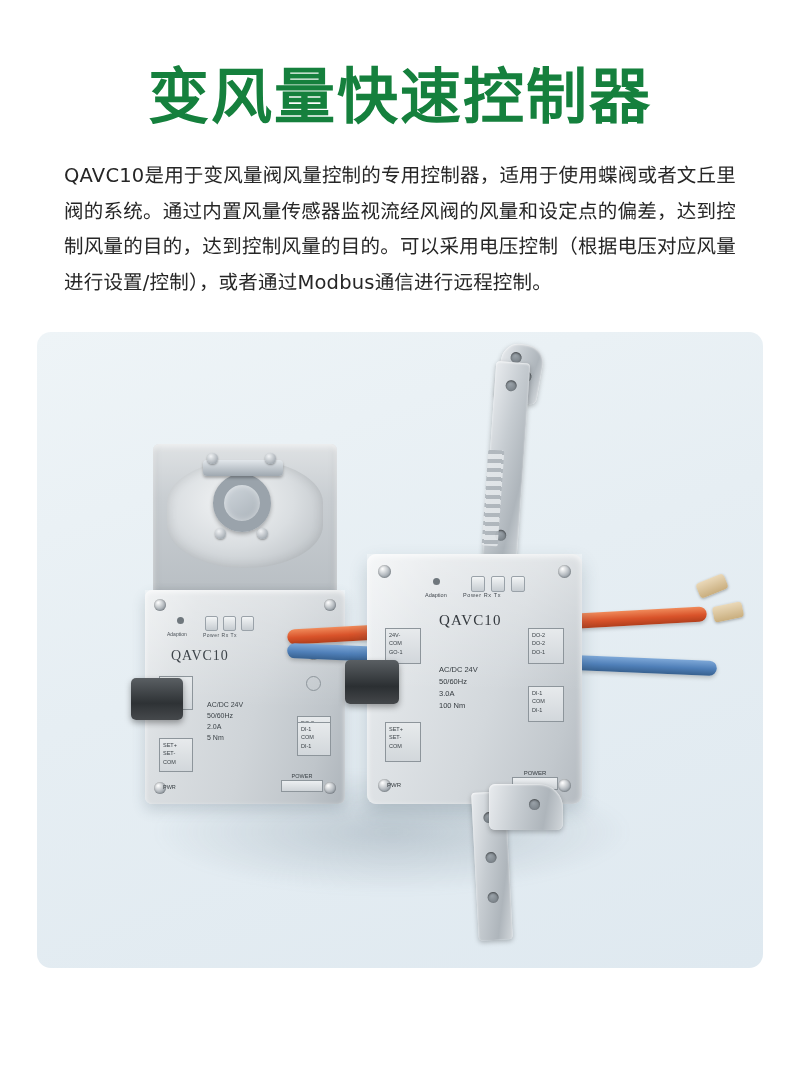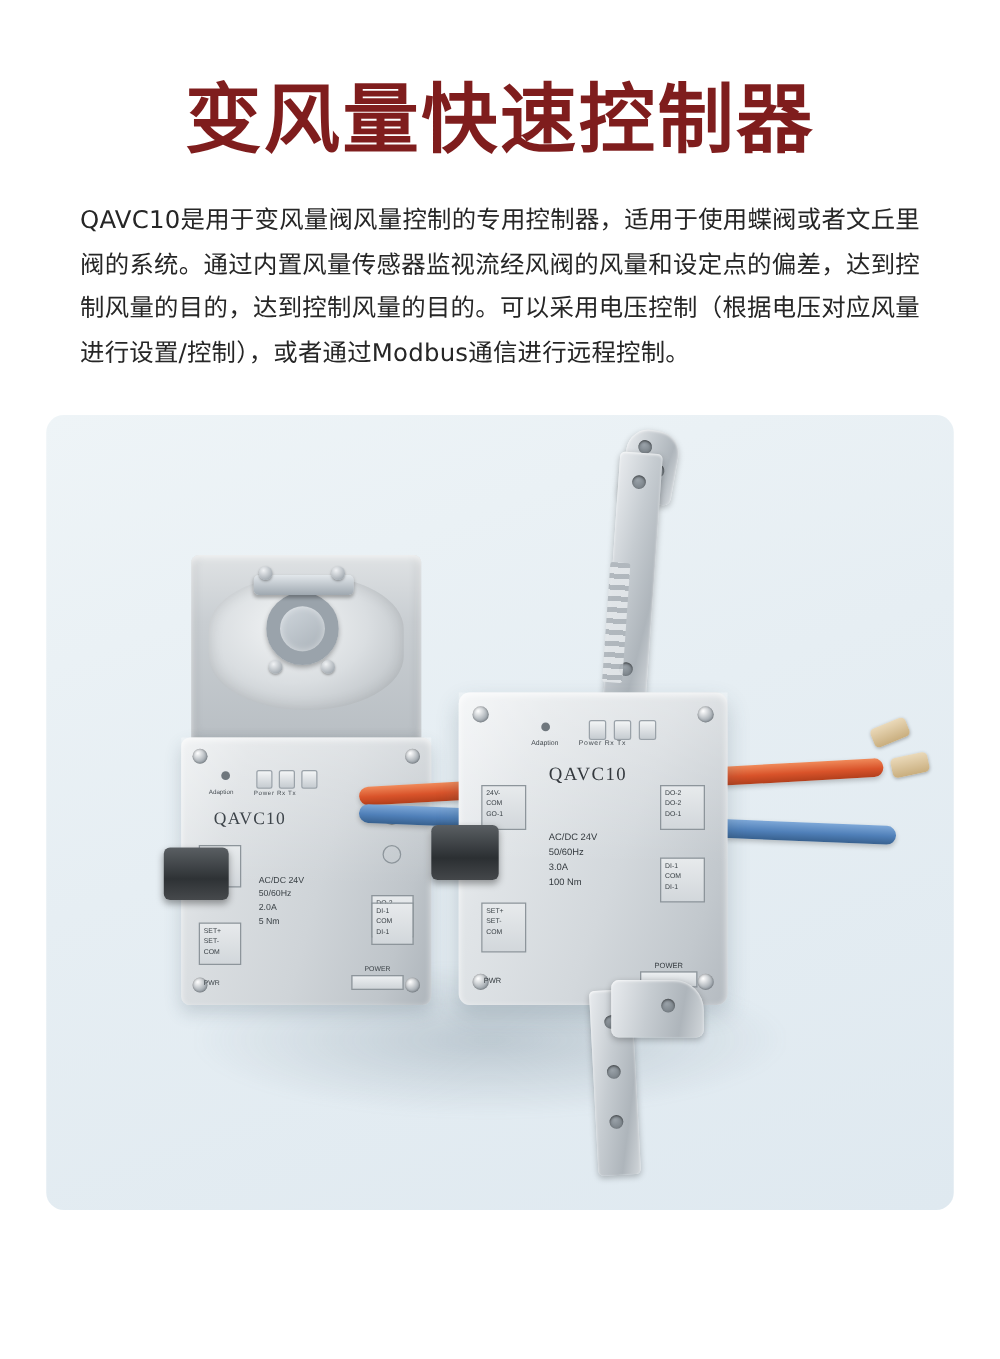--- a/index.html
+++ b/index.html
@@ -23,21 +23,21 @@
   }
   .title {
     margin: 0;
     padding: 62px 0 0 0;
     text-align: center;
     font-family: "DejaVu Sans", "Liberation Sans", sans-serif;
     font-size: 61px;
     font-weight: 700;
     letter-spacing: 2px;
     line-height: 1.15;
-    color: #7f1d1d;
+    color: #15803d;
   }
   .desc {
     margin: 26px auto 0 auto;
     width: 672px;
     font-family: "DejaVu Sans", "Liberation Sans", sans-serif;
     font-size: 19.5px;
     line-height: 1.82;
     color: #262626;
     text-align: justify;
     letter-spacing: 0.2px;

